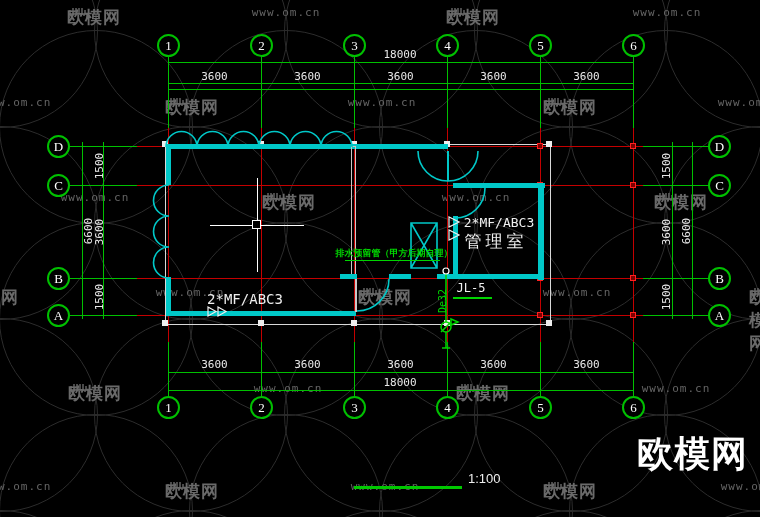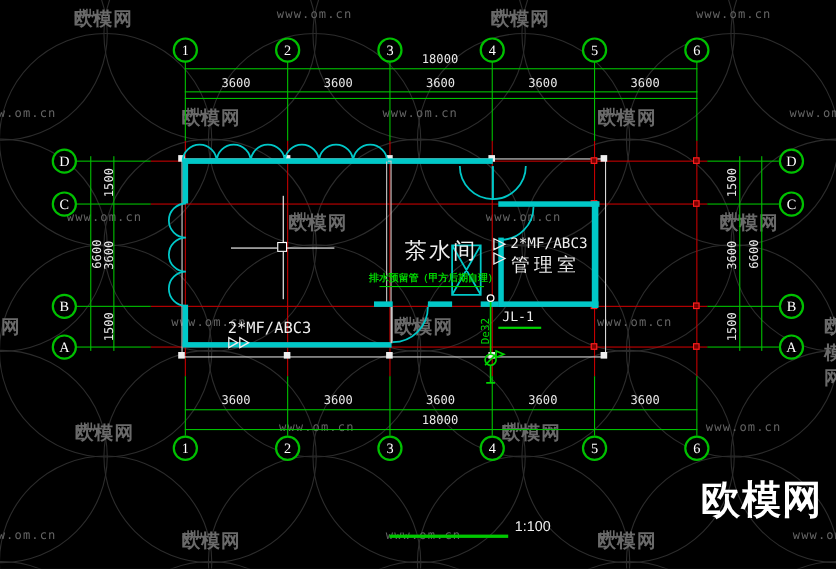--- a/index.html
+++ b/index.html
@@ -301,25 +301,24 @@
       <div style="position: absolute; left: 389px; top: 274px; width: 22px; height: 5px; background: rgb(0, 200, 200);"></div>
       <div style="position: absolute; left: 437px; top: 274px; width: 16px; height: 5px; background: rgb(0, 200, 200);"></div>
       <div style="position: absolute; left: 447px; top: 151px; width: 2px; height: 30px; background: rgb(0, 200, 200);"></div>
       <svg width="760" height="517">
         <path d="M166,147 A15.5,15.5 0 0 1 197,147 M197,147 A15.5,15.5 0 0 1 228,147 M228,147 A15.5,15.5 0 0 1 259,147 M259,147 A15.5,15.5 0 0 1 290,147 M290,147 A15.5,15.5 0 0 1 321,147 M321,147 A15.5,15.5 0 0 1 352,147 M169,185 A15.5,15.5 0 0 0 169,216 M169,216 A15.5,15.5 0 0 0 169,247 M169,247 A15.5,15.5 0 0 0 169,278 M418,151 A30,30 0 0 0 478,151 M485,188 A30,30 0 0 1 455,218 M389,279 A32,32 0 0 1 357,311 M411,223 L437,223 L437,268 L411,268 Z M411,223 L437,268 M437,223 L411,268 " fill="none" stroke="#00c8c8" stroke-width="1.6"></path>
         <path d="M446,268 L446,322 M446,332 L446,348 M442,348 L450,348 M441,332 L451,322 M451,319 L458,322 L451,325 Z" fill="none" stroke="#00d400" stroke-width="1.5"></path>
         <circle cx="446" cy="327" r="5" fill="none" stroke="#00d400" stroke-width="1.5"></circle>
         <circle cx="446" cy="271" r="3" fill="#000" stroke="#fff" stroke-width="1.2"></circle>
         <path d="M449,217 L449,227 L459,222 Z M449,230 L449,240 L459,235 Z M208,307 L208,316 L216,311.5 Z M218,307 L218,316 L226,311.5 Z" fill="none" stroke="#eee" stroke-width="1.2"></path>
       </svg>
-      <div class="ctr roomlbl" style="position: absolute; left: 401px; top: 228px; font-size: 20px; color: rgb(238, 238, 238); letter-spacing: 2px;">茶水间</div>
       <div class="ctr roomlbl" style="position: absolute; left: 496px; top: 241px; font-size: 17px; color: rgb(238, 238, 238); letter-spacing: 4px;">管理室</div>
       <div class="ctr dimtxt" style="position: absolute; left: 499px; top: 222px; font-size: 13px; color: rgb(238, 238, 238);">2*MF/ABC3</div>
       <div class="ctr dimtxt" style="position: absolute; left: 245px; top: 299px; font-size: 14px; color: rgb(238, 238, 238);">2*MF/ABC3</div>
-      <div class="ctr dimtxt" style="position: absolute; left: 471px; top: 288px; font-size: 12px; color: rgb(238, 238, 238);">JL-1</div>
+      <div class="ctr dimtxt" style="position: absolute; left: 471px; top: 288px; font-size: 12px; color: rgb(238, 238, 238);">JL-5</div>
       <div style="position: absolute; left: 453px; top: 297px; width: 39px; height: 2px; background: rgb(0, 212, 0);"></div>
       <div class="rot dimtxt" style="position: absolute; left: 442px; top: 301px; font-size: 10px; color: rgb(0, 212, 0);">De32</div>
       <div class="ctr" style="position: absolute; left: 394px; top: 253px; font-size: 9px; color: rgb(0, 212, 0); font-weight: bold;">排水预留管（甲方后期自理）</div>
       <div style="position: absolute; left: 345px; top: 260px; width: 95px; height: 1px; background: rgb(0, 212, 0);"></div>
       <div style="position: absolute; left: 257px; top: 178px; width: 1px; height: 94px; background: rgb(255, 255, 255);"></div>
       <div style="position: absolute; left: 210px; top: 225px; width: 94px; height: 1px; background: rgb(255, 255, 255);"></div>
       <div style="position: absolute; left: 252px; top: 220px; width: 9px; height: 9px; border: 1px solid rgb(255, 255, 255); background: rgb(0, 0, 0); box-sizing: border-box;"></div>
     </div>
 
   <span id="footer-scale">1:100</span>

